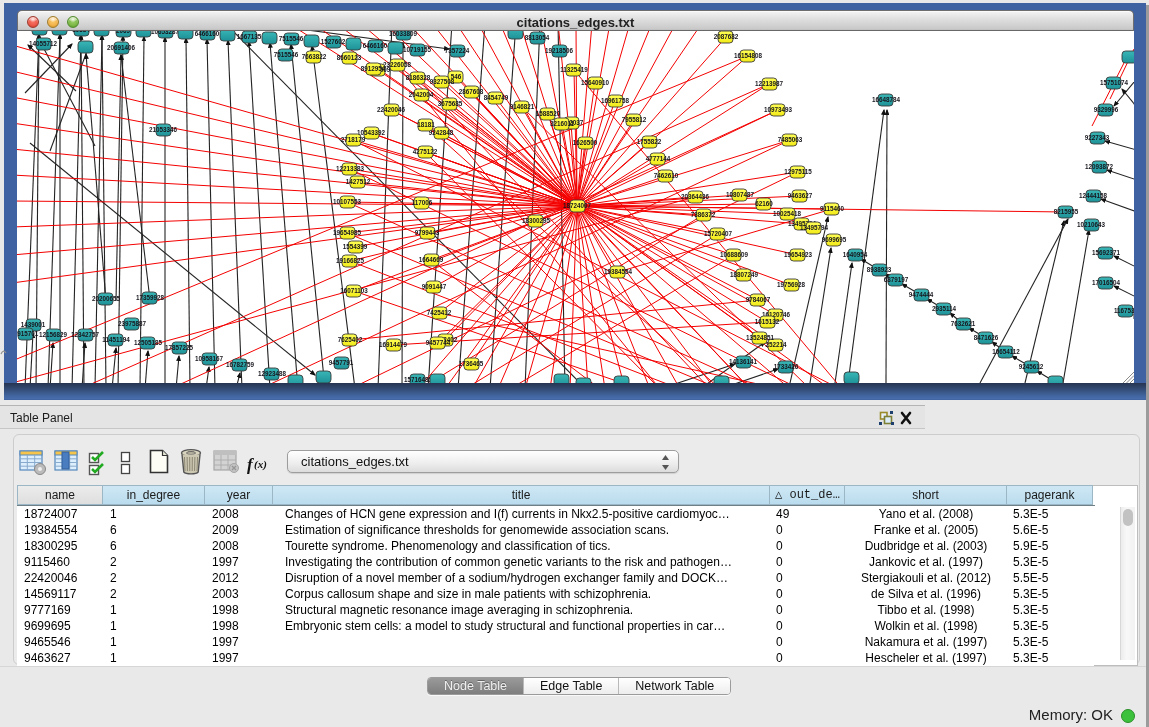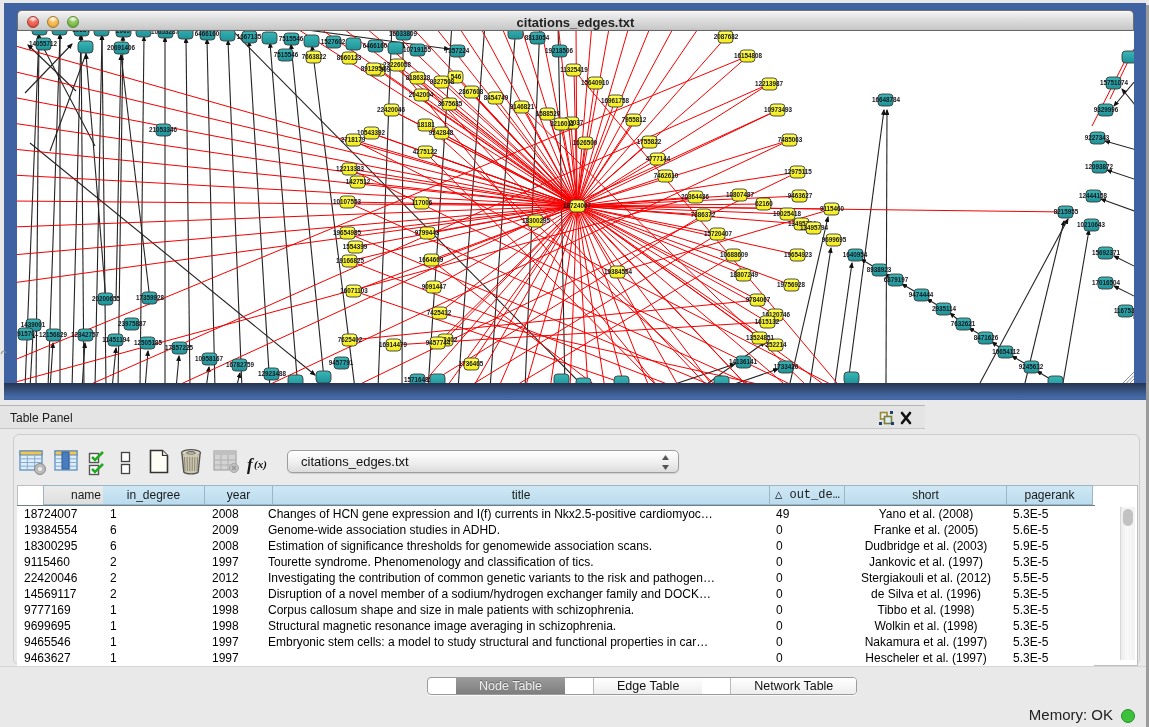--- a/index.html
+++ b/index.html
@@ -12,31 +12,31 @@
   background:linear-gradient(#f4f4f4,#dedede 45%,#cacaca 92%,#bfbfbf); border:1px solid #6e6e6e; border-bottom:1.5px solid #686868;
   box-shadow:inset 0 1px 0 #fbfbfb; }
 #gtitle .t { position:absolute; left:0; right:0; top:3.5px; text-align:center; font-size:13px; font-weight:bold; color:#222; }
 .tl { position:absolute; top:5.3px; width:12px; height:12px; border-radius:50%; box-shadow:inset 0 1px 1px rgba(255,255,255,.6); }
 #gcanvas { position:absolute; left:0; top:21px; width:1117px; height:352px; background:#fff; overflow:hidden; }
 #tpanelbar { position:absolute; left:0; top:405px; width:925px; height:24px; background:#e4e4e4; border-top:1px solid #b4b4b4; border-bottom:1px solid #c6c6c6; }
 #tpanelbar .t { position:absolute; left:10px; top:5px; font-size:12px; color:#1c1c1c; }
 #panelinner { position:absolute; left:13px; top:434px; width:1127px; height:231px; background:#ebebeb; border:1px solid #cdcdcd; border-radius:6px; }
 #thead { position:absolute; left:17px; top:485px; height:20px; }
 .hc { position:absolute; top:0; height:20px; background:linear-gradient(#cfe7f4,#badcee); border:1px solid #9bb6c4; border-left:none; font-size:12px; color:#1a1a1a; text-align:center; line-height:19px; }
-.hc.first { border-left:1px solid #9bb6c4; background:linear-gradient(#ececec,#dedede);margin-left:26px; }
+.hc.first { border-left:1px solid #9bb6c4; background:linear-gradient(#ececec,#dedede); }
 #tbody { position:absolute; left:17px; top:506px; width:1077px; height:160px; background:#fff; font-size:12px; color:#000; }
 .tcol { position:absolute; top:0; line-height:16px; white-space:nowrap; overflow:hidden; }
 .tcol.p7 { padding-left:7px; }
 .tcol.p6 { padding-left:6px; }
 #tablewrap { position:absolute; left:17px; top:485px; width:1121px; height:181px; background:#fff; border:1px solid #bdbdbd; }
 #vscroll { position:absolute; left:1120px; top:507px; width:15px; height:153px; background:linear-gradient(90deg,#ececec,#f8f8f8 40%,#f2f2f2); border-left:1px solid #d8d8d8; }
 #vthumb { position:absolute; left:2px; top:2px; width:10px; height:17px; background:#c2c2c2; border-radius:5px; }
 #tabsrow { position:absolute; left:0; top:666px; width:1149px; height:61px; background:#e9e9e9; border-top:1px solid #d6d6d6; }
 #segs { position:absolute; left:427px; top:10px; height:18px; display:flex; border:1px solid #9b9b9b; border-radius:4px; overflow:hidden; background:#fff; box-shadow:0 1px 0 rgba(255,255,255,.7); }
-.seg { font-size:12.5px; line-height:17px; padding:0 23px; color:#111; background:linear-gradient(#fff,#ededed); border-left:1px solid #b9b9b9;margin-left:28px; }
+.seg { font-size:12.5px; line-height:17px; padding:0 16px; color:#111; background:linear-gradient(#fff,#ededed); border-left:1px solid #b9b9b9; }
 .seg.first { border-left:none; }
 .seg.sel { background:linear-gradient(#9a9a9a,#7e7e7e); color:#efefef; text-shadow:0 -1px 0 #666; }
 #status { position:absolute; right:36px; bottom:4px; font-size:15px; color:#222; }
 </style></head>
 <body>
 <div id="desktop"></div>
 <svg width="8" height="10" style="position:absolute;left:0px;top:347px">
     <path d="M1 7 Q3 2 6 6" stroke="#8f8f8f" stroke-width="1.2" fill="none"></path>
   </svg>
 <div id="deskshade"></div>
@@ -628,23 +628,22 @@
       <div>2009</div>
       <div>2008</div>
       <div>1997</div>
       <div>2012</div>
       <div>2003</div>
       <div>1998</div>
       <div>1998</div>
       <div>1997</div>
       <div>1997</div>
     </div>
-<div class="tcol p7" style="left:244px;width:497px;text-align:left">
+<div class="tcol p7" style="left:261px;width:497px;text-align:left">
       <div>Changes of HCN gene expression and I(f) currents in Nkx2.5-positive cardiomyoc…</div>
-      <div>Genome-wide association studies in ADHD.</div>
       <div>Estimation of significance thresholds for genomewide association scans.</div>
       <div>Tourette syndrome. Phenomenology and classification of tics.</div>
       <div>Investigating the contribution of common genetic variants to the risk and pathogen…</div>
       <div>Disruption of a novel member of a sodium/hydrogen exchanger family and DOCK…</div>
       <div>Corpus callosum shape and size in male patients with schizophrenia.</div>
       <div>Structural magnetic resonance image averaging in schizophrenia.</div>
       <div>Embryonic stem cells: a model to study structural and functional properties in car…</div>
     </div>
 <div class="tcol p6" style="left:753px;width:75px;text-align:left">
       <div>49</div>

